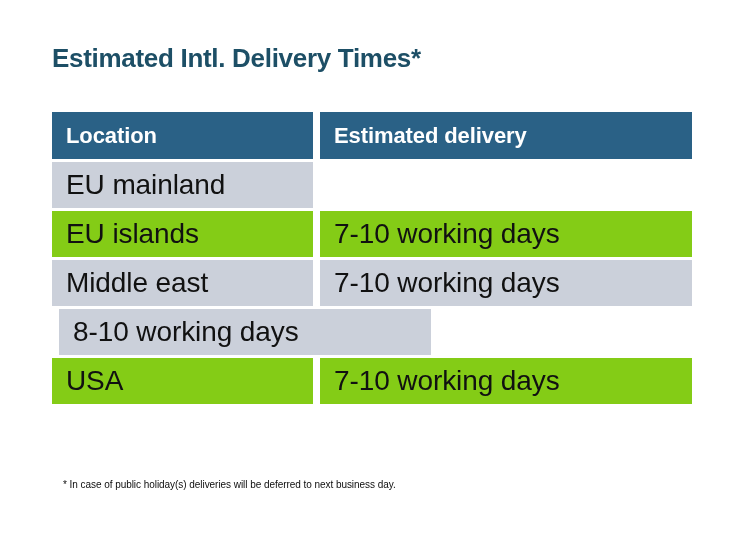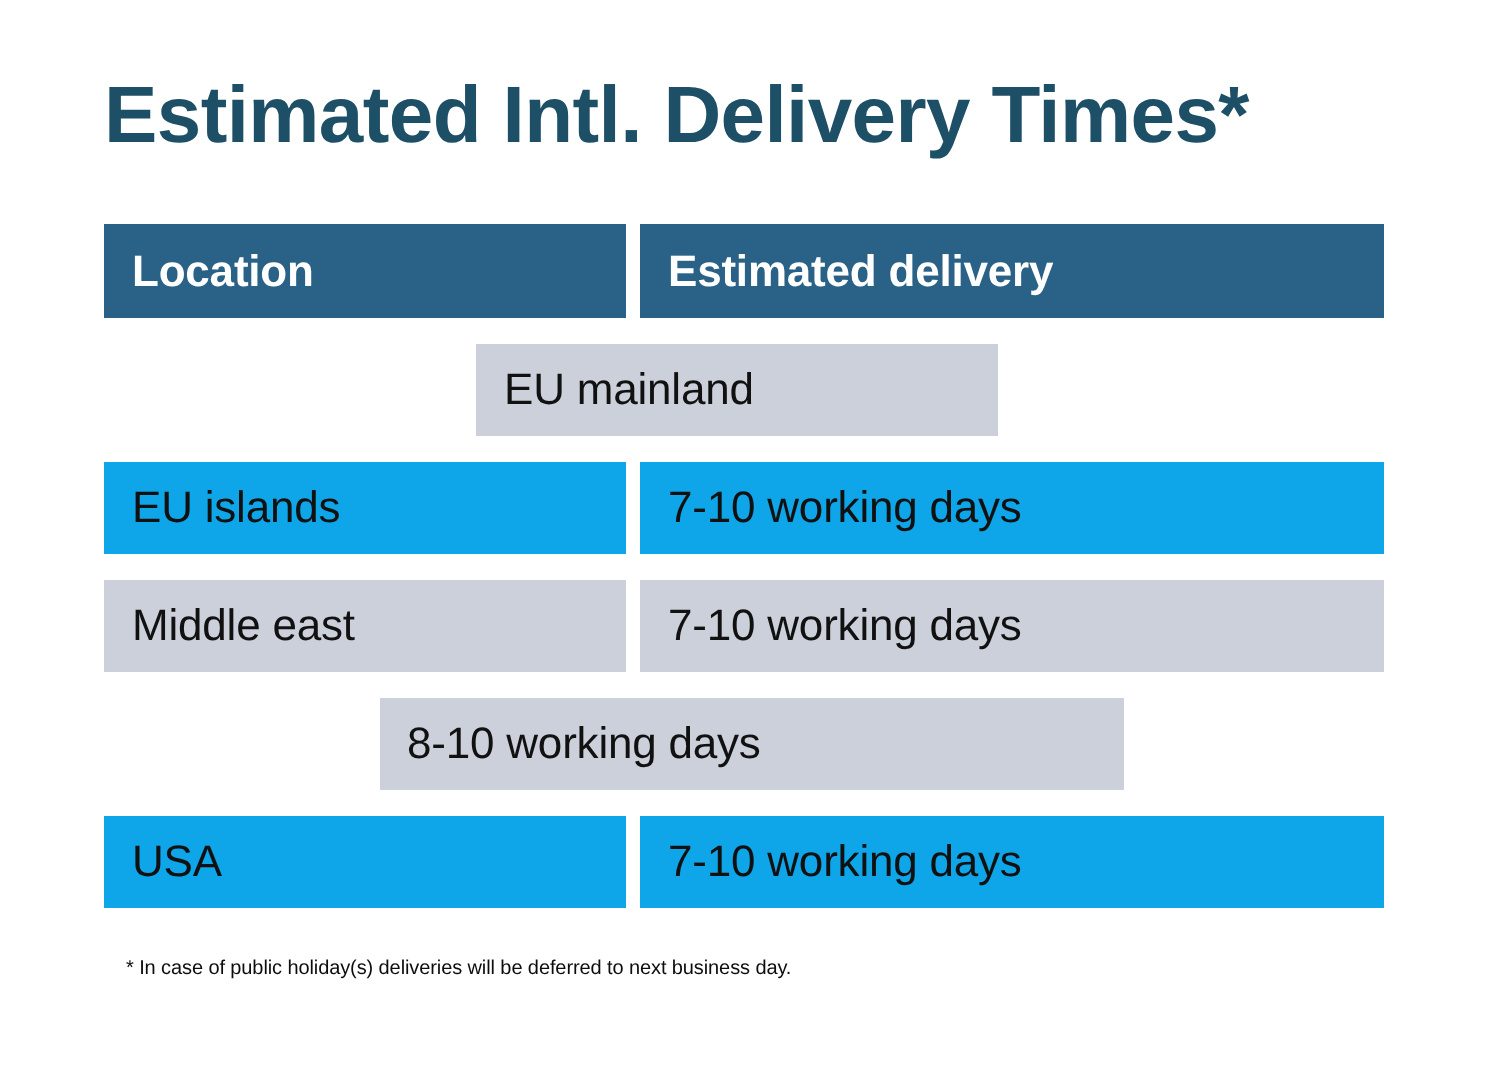--- a/index.html
+++ b/index.html
@@ -20,49 +20,48 @@
     width: 745px;
     height: 536px;
     background: #ffffff;
     box-sizing: border-box;
   }
 
   .page-title {
     position: absolute;
     left: 52px;
     top: 38px;
-    font-size: 40px;
+    font-size: 26px;
     font-weight: 700;
     letter-spacing: -0.3px;
     color: #1d4f66;
     line-height: 40px;
     white-space: nowrap;
   }
 
   .delivery-table {
     position: absolute;
     left: 52px;
     top: 112px;
     width: 640px;
   }
 
   .table-row {
     display: flex;
     width: 100%;
-    margin-bottom: 13px;
-    justify-content: center;
+    margin-bottom: 3px;
   }
 
   .cell {
     box-sizing: border-box;
     display: flex;
     align-items: center;
     height: 46px;
     padding-left: 14px;
-    font-size: 22px;
+    font-size: 28px;
     color: #111111;
     letter-spacing: -0.1px;
     overflow: hidden;
     white-space: nowrap;
   }
 
   .col-location {
     width: 261px;
     flex: 0 0 261px;
   }
@@ -84,21 +83,21 @@
     font-weight: 700;
     font-size: 22px;
     height: 47px;
   }
 
   .row-dark .cell {
     background: #cbd0da;
   }
 
   .row-light .cell {
-    background: #0ea5e9;
+    background: #84cc16;
   }
 
   .table-footnote {
     position: absolute;
     left: 63px;
     top: 479px;
     font-size: 10px;
     color: #0d0d0d;
     letter-spacing: -0.05px;
     white-space: nowrap;

